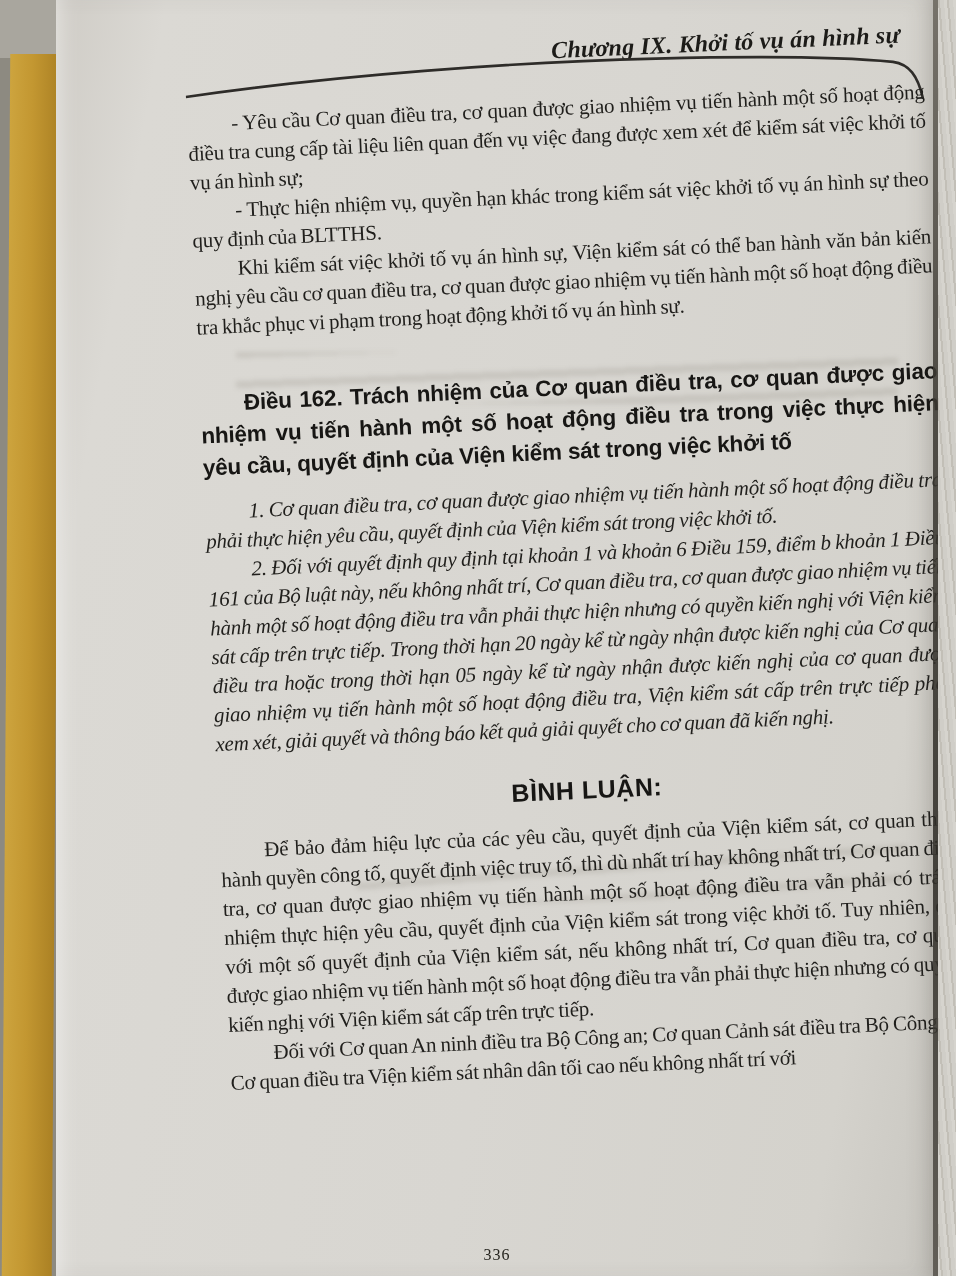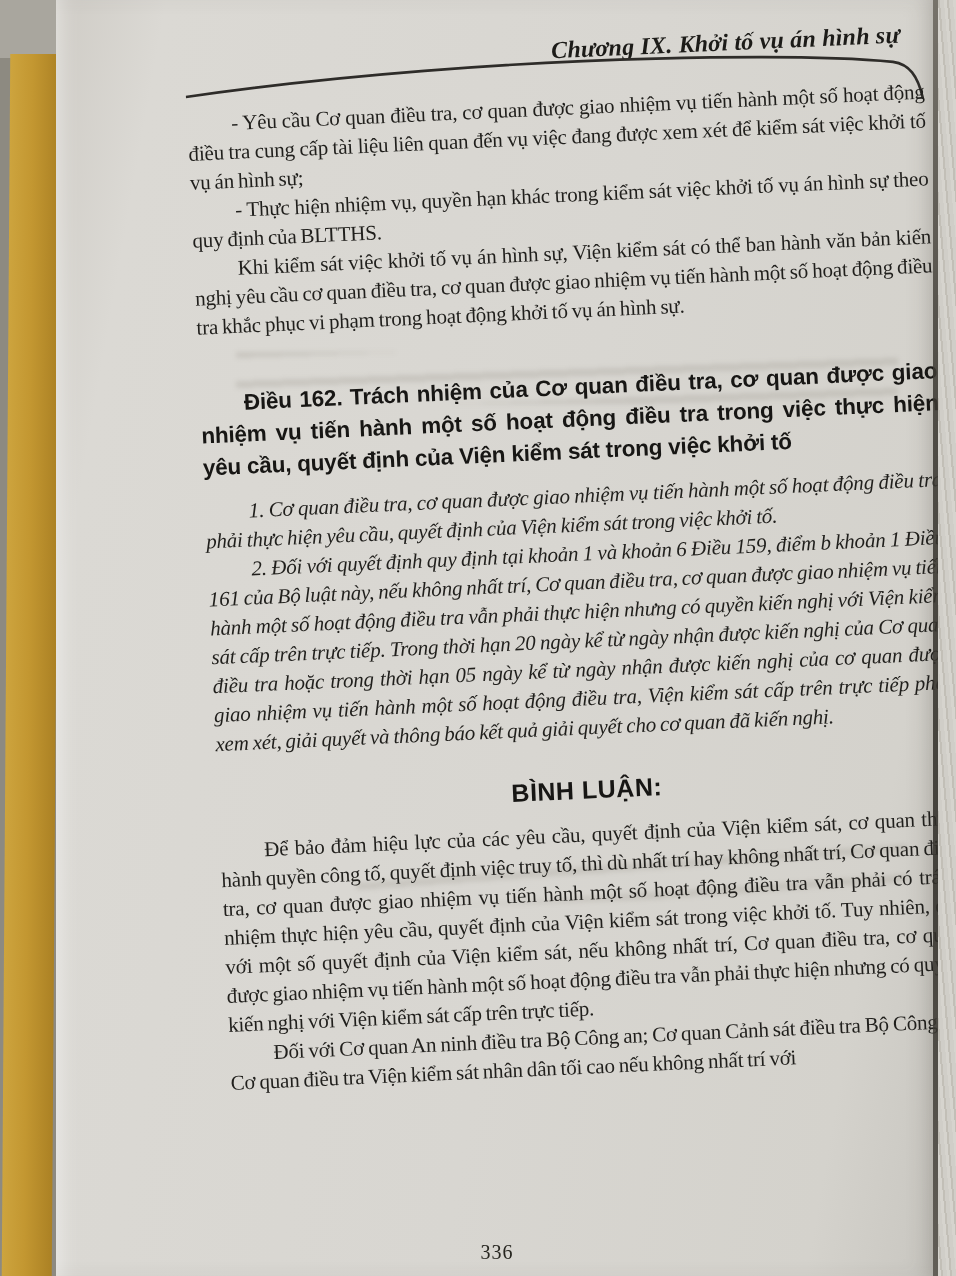--- a/index.html
+++ b/index.html
@@ -58,21 +58,21 @@
     letter-spacing:-.2px;color:#171614;
   }
   .italic-law{font-style:italic;}
   .section-heading{
     font-family:"Liberation Sans","DejaVu Sans",sans-serif;
     font-weight:bold;font-size:25px;line-height:30px;
     text-align:center;margin:32px 0 16px 0;letter-spacing:.5px;color:#171614;
   }
   .page-number{
     position:absolute;left:0;right:0;bottom:12px;
-    text-align:center;font-size:20px;color:#26251f;letter-spacing:1px;
+    text-align:center;font-size:16px;color:#26251f;letter-spacing:1px;
   }
   
   .bleed{
     position:absolute;filter:blur(2.5px);opacity:.35;pointer-events:none;
     background:repeating-linear-gradient(-2deg,transparent 0 9px,rgba(120,114,102,.5) 9px 16px,transparent 16px 30px);
   }
   .bleed-1{left:180px;right:40px;top:352px;height:52px;}
   .bleed-2{left:300px;right:30px;top:852px;height:48px;transform:rotate(-2deg);}
 </style>
 </head>

